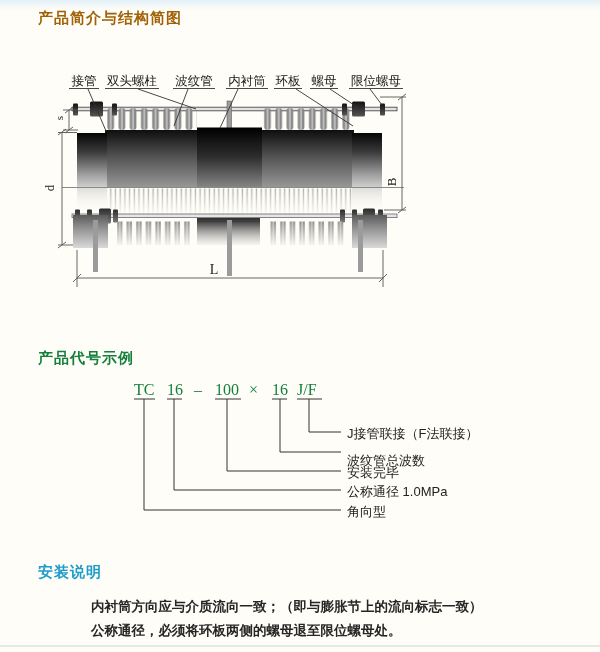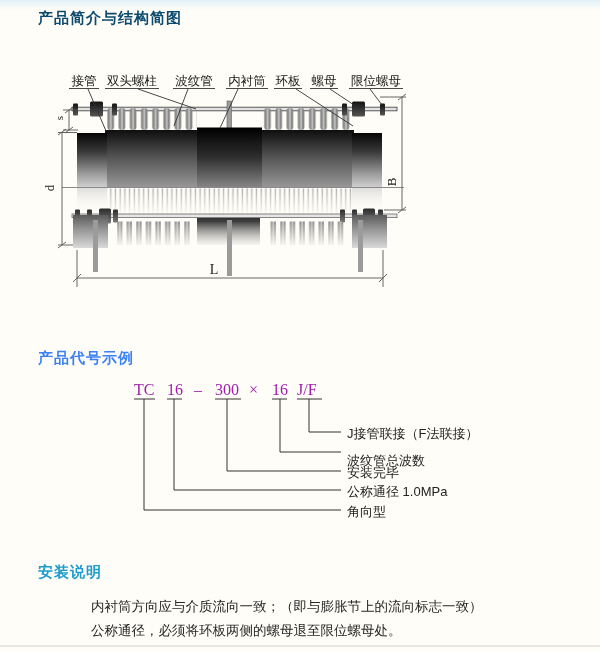--- a/index.html
+++ b/index.html
@@ -10,31 +10,31 @@
     color:#1c1c1c;
   }
   .top-wash{position:absolute;left:0;top:0;right:0;height:10px;
     background:linear-gradient(to bottom,#e2f0f8,rgba(255,255,255,0));}
   .bottom-line{position:absolute;left:0;top:645px;right:0;height:2px;background:#e8e8e0;}
   .sec-title{position:absolute;left:38px;font-size:15px;font-weight:bold;letter-spacing:1px;}
   #title1{top:9px;}
   #title2{top:349px;}
   #title3{top:563px;font-family:Liberation Serif, serif;}
   .diagram-svg{position:absolute;left:38px;top:64px;}
-  .code-part{position:absolute;top:381px;font-family:"Liberation Serif",serif;font-size:16px;color:#a21caf;}
+  .code-part{position:absolute;top:381px;font-family:"Liberation Serif",serif;font-size:16px;color:#15803d;}
   .code-lines-svg{position:absolute;left:130px;top:396px;}
   .callout{position:absolute;left:347px;font-size:13px;color:#222;font-weight:500;white-space:nowrap;text-align:center;}
-  .inst-line{position:absolute;left:55px;font-size:13.5px;font-weight:400;color:#262626;white-space:nowrap;padding-left:36px;}
+  .inst-line{position:absolute;left:55px;font-size:13.5px;font-weight:700;color:#262626;white-space:nowrap;padding-left:36px;}
 </style>
 </head>
 <body>
 
 <div class="top-wash"></div>
 
-<div class="sec-title" id="title1" style="color:#0c4a6e">产品简介与结构简图</div>
+<div class="sec-title" id="title1" style="color:#a16207">产品简介与结构简图</div>
 
 <svg class="diagram-svg" width="424" height="252" viewBox="0 0 424 252">
   <defs>
     <linearGradient id="capGrad" x1="0" y1="0" x2="0" y2="1">
       <stop offset="0" stop-color="#050505"></stop>
         <stop offset="0.35" stop-color="#3a3a3a"></stop>
       <stop offset="0.75" stop-color="#9a9a9a"></stop>
         <stop offset="1" stop-color="#cfcfcf"></stop>
     </linearGradient>
     <linearGradient id="bodyGrad" x1="0" y1="0" x2="0" y2="1">
@@ -206,26 +206,26 @@
     <text x="46" y="21">接管</text>
     <text x="94" y="21">双头螺柱</text>
     <text x="156" y="21">波纹管</text>
     <text x="209" y="21">内衬筒</text>
     <text x="250" y="21">环板</text>
     <text x="286" y="21">螺母</text>
     <text x="338" y="21">限位螺母</text>
   </g>
 </svg>
 
-<div class="sec-title" id="title2" style="color:#3b82f6">产品代号示例</div>
+<div class="sec-title" id="title2" style="color:#15803d">产品代号示例</div>
 
 <span class="code-part" style="left:134px">TC</span>
 <span class="code-part" style="left:167px">16</span>
 <span class="code-part" style="left:194px">–</span>
-<span class="code-part" style="left:215px">300</span>
+<span class="code-part" style="left:215px">100</span>
 <span class="code-part" style="left:249px">×</span>
 <span class="code-part" style="left:272px">16</span>
 <span class="code-part" style="left:297px">J/F</span>
 
 <svg class="code-lines-svg" width="340" height="125" viewBox="0 0 340 125">
   <g stroke="#333" stroke-width="1" fill="none">
     <line x1="4" y1="3" x2="25" y2="3"></line>
     <line x1="37" y1="3" x2="52" y2="3"></line>
     <line x1="85" y1="3" x2="111" y2="3"></line>
     <line x1="142" y1="3" x2="157" y2="3"></line>

